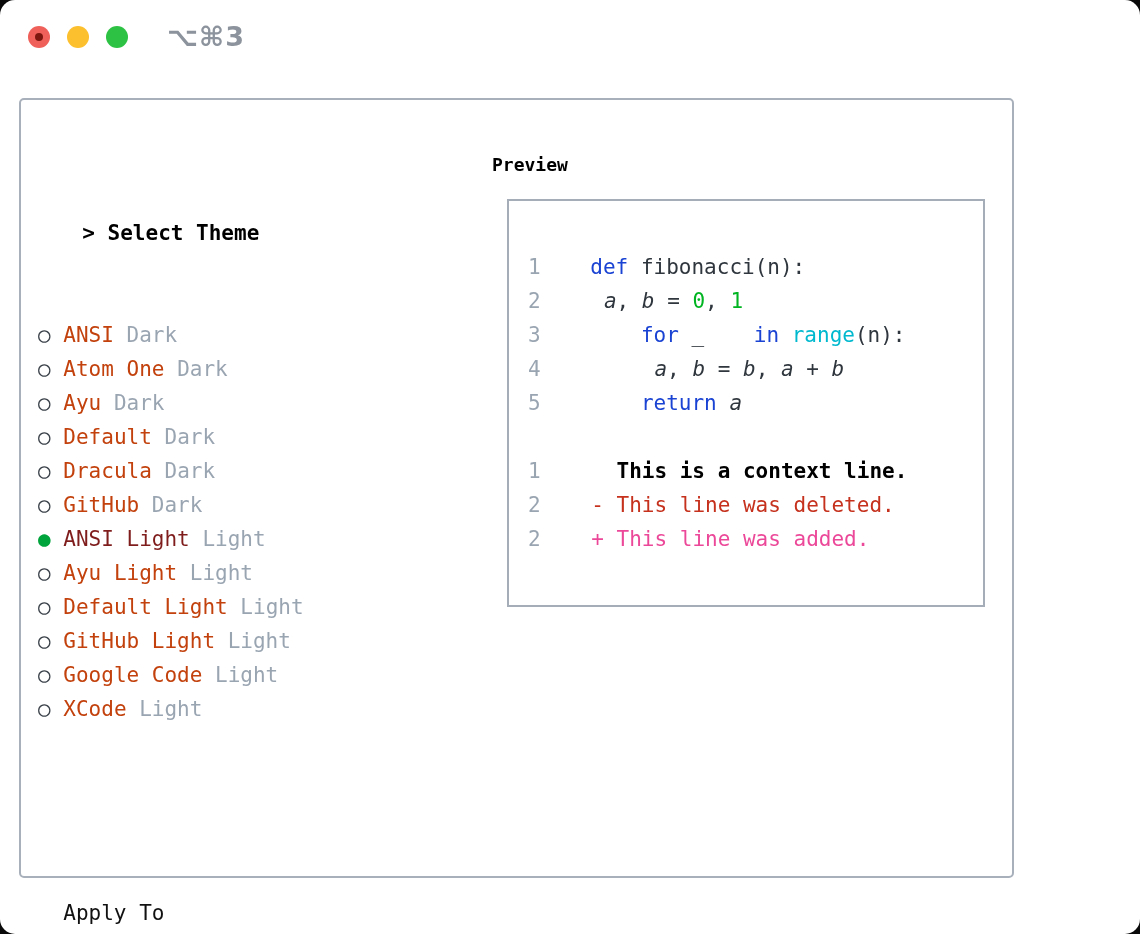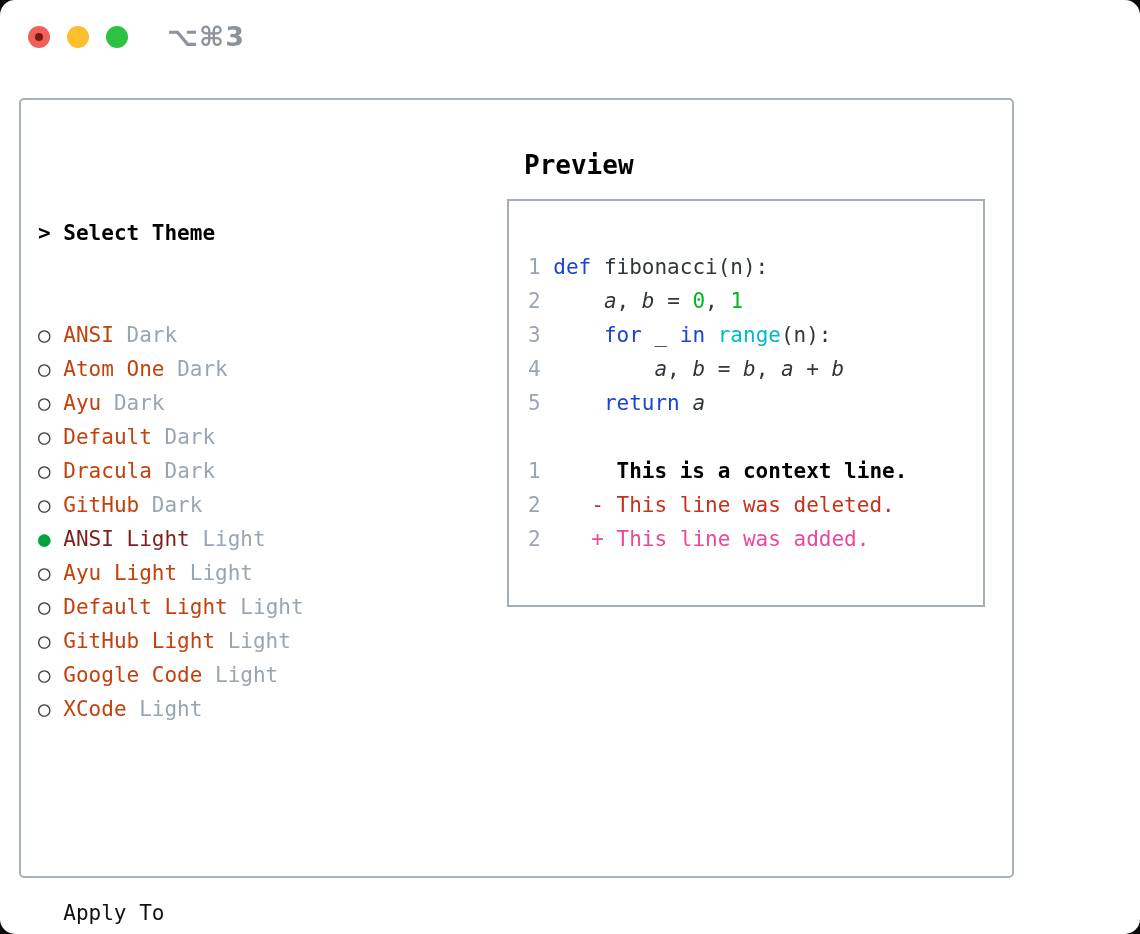--- a/index.html
+++ b/index.html
@@ -30,47 +30,47 @@
     box-sizing:border-box;border:2px solid #a8b0bb;border-radius:5px;
     background:#ffffff;
   }
   
   .left-col{
     position:absolute;left:38px;top:148px;
     font-size:21px;line-height:34px;white-space:pre;color:#2f363d;
   }
   .row{height:34px;white-space:pre;}
   .row.spacer{height:34px;}
-  .hdr{font-weight:bold;color:#000000;}
+  .hdr{font-weight:bold;color:#000000;text-align:center;}
   .hdr2{color:#111111;padding-left:2ch;}
   .cursor{font-weight:bold;color:#000000;}
   .marker{color:#3b424a;}
   .marker.on{color:#00a43c;}
   .name{color:#c2410c;}
   .name.on{color:#7f1d1d;}
   .tag{color:#9aa5b2;}
   .hint{
     position:absolute;left:38px;top:760px;
     font-size:21px;line-height:34px;white-space:pre;color:#9aa4b0;
   }
   
   .preview-label{
-    position:absolute;left:524px;top:148px;
-    font-size:26px;line-height:34px;font-weight:bold;color:#000000;
+    position:absolute;left:492px;top:148px;
+    font-size:18px;line-height:34px;font-weight:bold;color:#000000;
   }
   .preview-box{
     position:absolute;left:507px;top:199px;width:478px;height:408px;
     box-sizing:border-box;border:2px solid #a4adb8;background:#ffffff;
   }
   .code{
     position:absolute;left:528px;top:250px;margin:0;
     font-family:"DejaVu Sans Mono", monospace;
     font-size:21px;line-height:34px;white-space:pre;
   }
-  .kw{color:#1a43d3;}
+  .kw{color:#1a43d3;margin-left:37px;}
   .fn{color:#00b9cf;text-align:center;}
   .num{color:#00b521;}
   .var{color:#2f363d;font-style:italic;}
   .pln{color:#2f363d;text-align:right;}
   .lno{color:#9aa5b2;}
   .ctx{color:#000000;font-weight:bold;}
   .del{color:#c5311d;}
   .add{color:#ec4899;}
 </style>
 </head>

